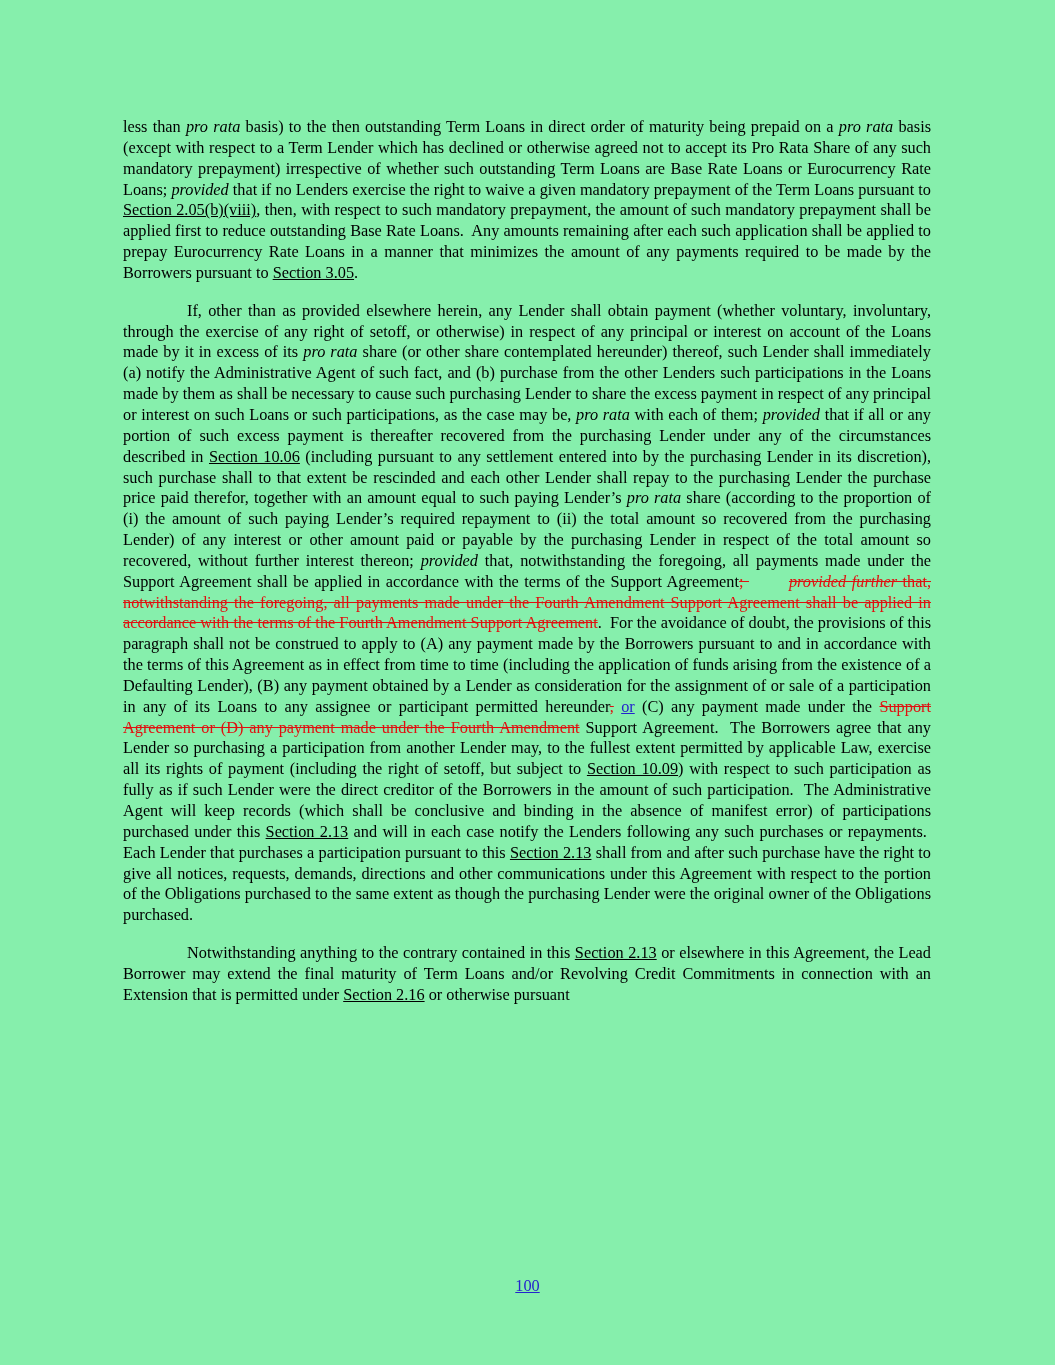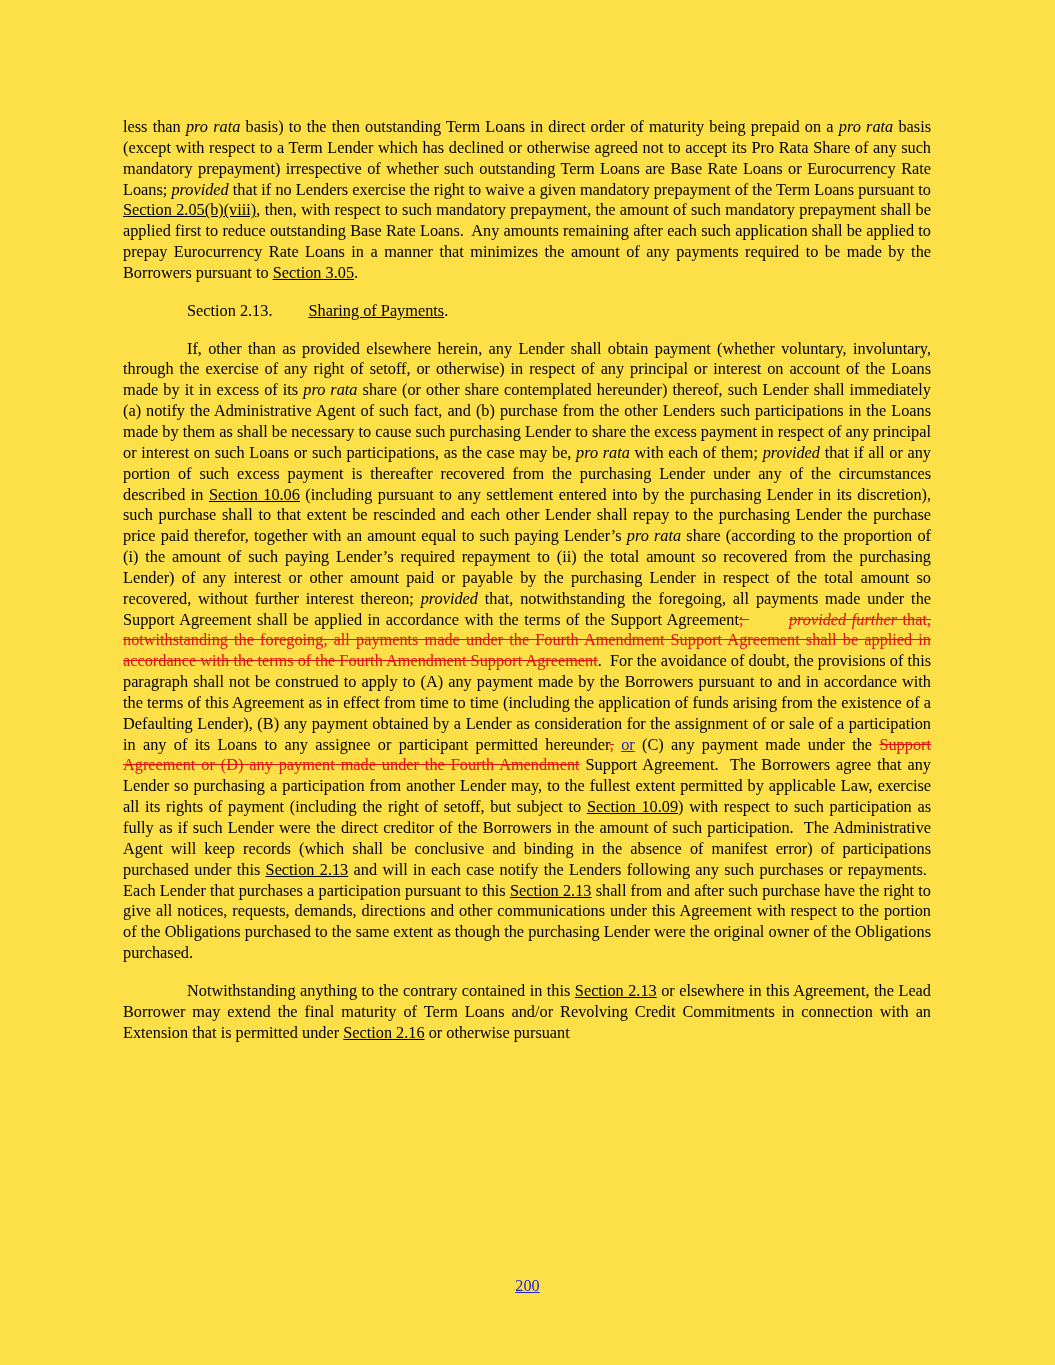--- a/index.html
+++ b/index.html
@@ -4,21 +4,21 @@
 <style>
   html, body {
     margin: 0;
     padding: 0;
     background: #ffffff;
   }
   .page {
     position: relative;
     width: 1055px;
     height: 1365px;
-    background: #fde047;
+    background: #86efac;
     font-family: "Liberation Serif", "DejaVu Serif", serif;
     font-size: 16.3px;
     line-height: 20.85px;
     color: #000000;
     overflow: hidden;
   }
   .content {
     position: absolute;
     left: 123px;
     top: 117px;
@@ -51,20 +51,19 @@
     color: var(--link, #2424cd);
     text-decoration: underline;
   }
 </style>
 </head>
 <body>
 
 <div class="page">
   <div class="content">
     <p class="para noindent"><span>less than </span><span class="it">pro rata</span><span> basis) to the then outstanding Term Loans in direct order of maturity being prepaid on a </span><span class="it">pro rata</span><span> basis (except with respect to a Term Lender which has declined or otherwise agreed not to accept its Pro Rata Share of any such mandatory prepayment) irrespective of whether such outstanding Term Loans are Base Rate Loans or Eurocurrency Rate Loans; </span><span class="it">provided</span><span> that if no Lenders exercise the right to waive a given mandatory prepayment of the Term Loans pursuant to </span><span class="un">Section 2.05(b)(viii)</span><span>, then, with respect to such mandatory prepayment, the amount of such mandatory prepayment shall be applied first to reduce outstanding Base Rate Loans.&nbsp; Any amounts remaining after each such application shall be applied to prepay Eurocurrency Rate Loans in a manner that minimizes the amount of any payments required to be made by the Borrowers pursuant to </span><span class="un">Section 3.05</span><span>.</span></p>
-    <p class="para"><span>Section 2.13.</span><span class="tab"></span><span class="un">Sharing of Payments</span><span>.</span></p>
     <p class="para"><span>If, other than as provided elsewhere herein, any Lender shall obtain payment (whether voluntary, involuntary, through the exercise of any right of setoff, or otherwise) in respect of any principal or interest on account of the Loans made by it in excess of its </span><span class="it">pro rata</span><span> share (or other share contemplated hereunder) thereof, such Lender shall immediately (a) notify the Administrative Agent of such fact, and (b) purchase from the other Lenders such participations in the Loans made by them as shall be necessary to cause such purchasing Lender to share the excess payment in respect of any principal or interest on such Loans or such participations, as the case may be, </span><span class="it">pro rata</span><span> with each of them; </span><span class="it">provided</span><span> that if all or any portion of such excess payment is thereafter recovered from the purchasing Lender under any of the circumstances described in </span><span class="un">Section 10.06</span><span> (including pursuant to any settlement entered into by the purchasing Lender in its discretion), such purchase shall to that extent be rescinded and each other Lender shall repay to the purchasing Lender the purchase price paid therefor, together with an amount equal to such paying Lender’s </span><span class="it">pro rata</span><span> share (according to the proportion of (i)&nbsp;the amount of such paying Lender’s required repayment to (ii)&nbsp;the total amount so recovered from the purchasing Lender) of any interest or other amount paid or payable by the purchasing Lender in respect of the total amount so recovered, without further interest thereon; </span><span class="it">provided</span><span> that, notwithstanding the foregoing, all payments made under the Support Agreement shall be applied in accordance with the terms of the Support Agreement</span><span class="del">; </span><span class="del it">provided further</span><span class="del"> that, notwithstanding the foregoing, all payments made under the Fourth Amendment Support Agreement shall be applied in accordance with the terms of the Fourth Amendment Support Agreement</span><span>.&nbsp; For the avoidance of doubt, the provisions of this paragraph shall not be construed to apply to (A) any payment made by the Borrowers pursuant to and in accordance with the terms of this Agreement as in effect from time to time (including the application of funds arising from the existence of a Defaulting Lender), (B) any payment obtained by a Lender as consideration for the assignment of or sale of a participation in any of its Loans to any assignee or participant permitted hereunder</span><span class="del">,</span><span> </span><span class="ins">or</span><span> (C) any payment made under the </span><span class="del">Support Agreement or (D) any payment made under the Fourth Amendment</span><span> Support Agreement.&nbsp; The Borrowers agree that any Lender so purchasing a participation from another Lender may, to the fullest extent permitted by applicable Law, exercise all its rights of payment (including the right of setoff, but subject to </span><span class="un">Section 10.09</span><span>) with respect to such participation as fully as if such Lender were the direct creditor of the Borrowers in the amount of such participation.&nbsp; The Administrative Agent will keep records (which shall be conclusive and binding in the absence of manifest error) of participations purchased under this </span><span class="un">Section 2.13</span><span> and will in each case notify the Lenders following any such purchases or repayments.&nbsp; Each Lender that purchases a participation pursuant to this </span><span class="un">Section 2.13</span><span> shall from and after such purchase have the right to give all notices, requests, demands, directions and other communications under this Agreement with respect to the portion of the Obligations purchased to the same extent as though the purchasing Lender were the original owner of the Obligations purchased.</span></p>
     <p class="para"><span>Notwithstanding anything to the contrary contained in this </span><span class="un">Section 2.13</span><span> or elsewhere in this Agreement, the Lead Borrower may extend the final maturity of Term Loans and/or Revolving Credit Commitments in connection with an Extension that is permitted under </span><span class="un">Section 2.16</span><span> or otherwise pursuant</span></p>
   </div>
   <div class="footer">
-    <span class="pagenum">200</span>
+    <span class="pagenum">100</span>
   </div>
 </div>
 
 </body></html>

